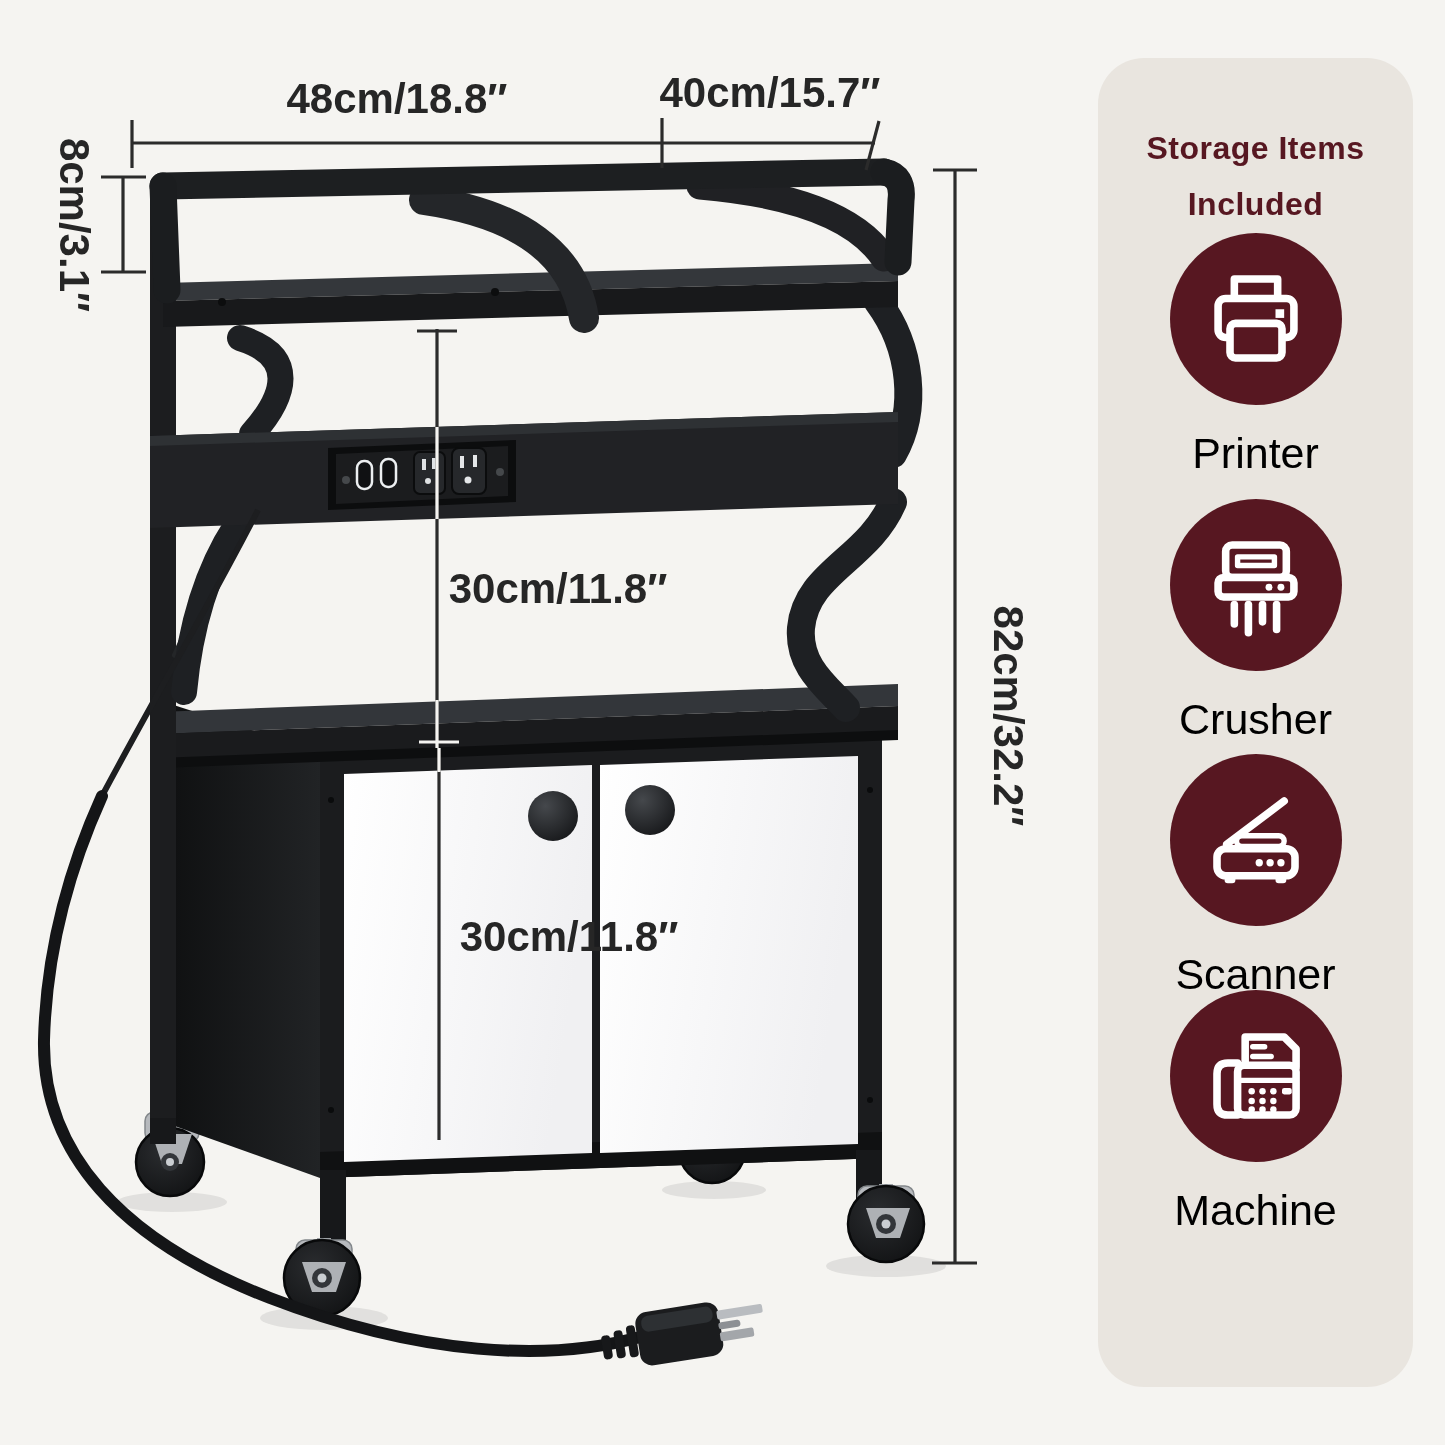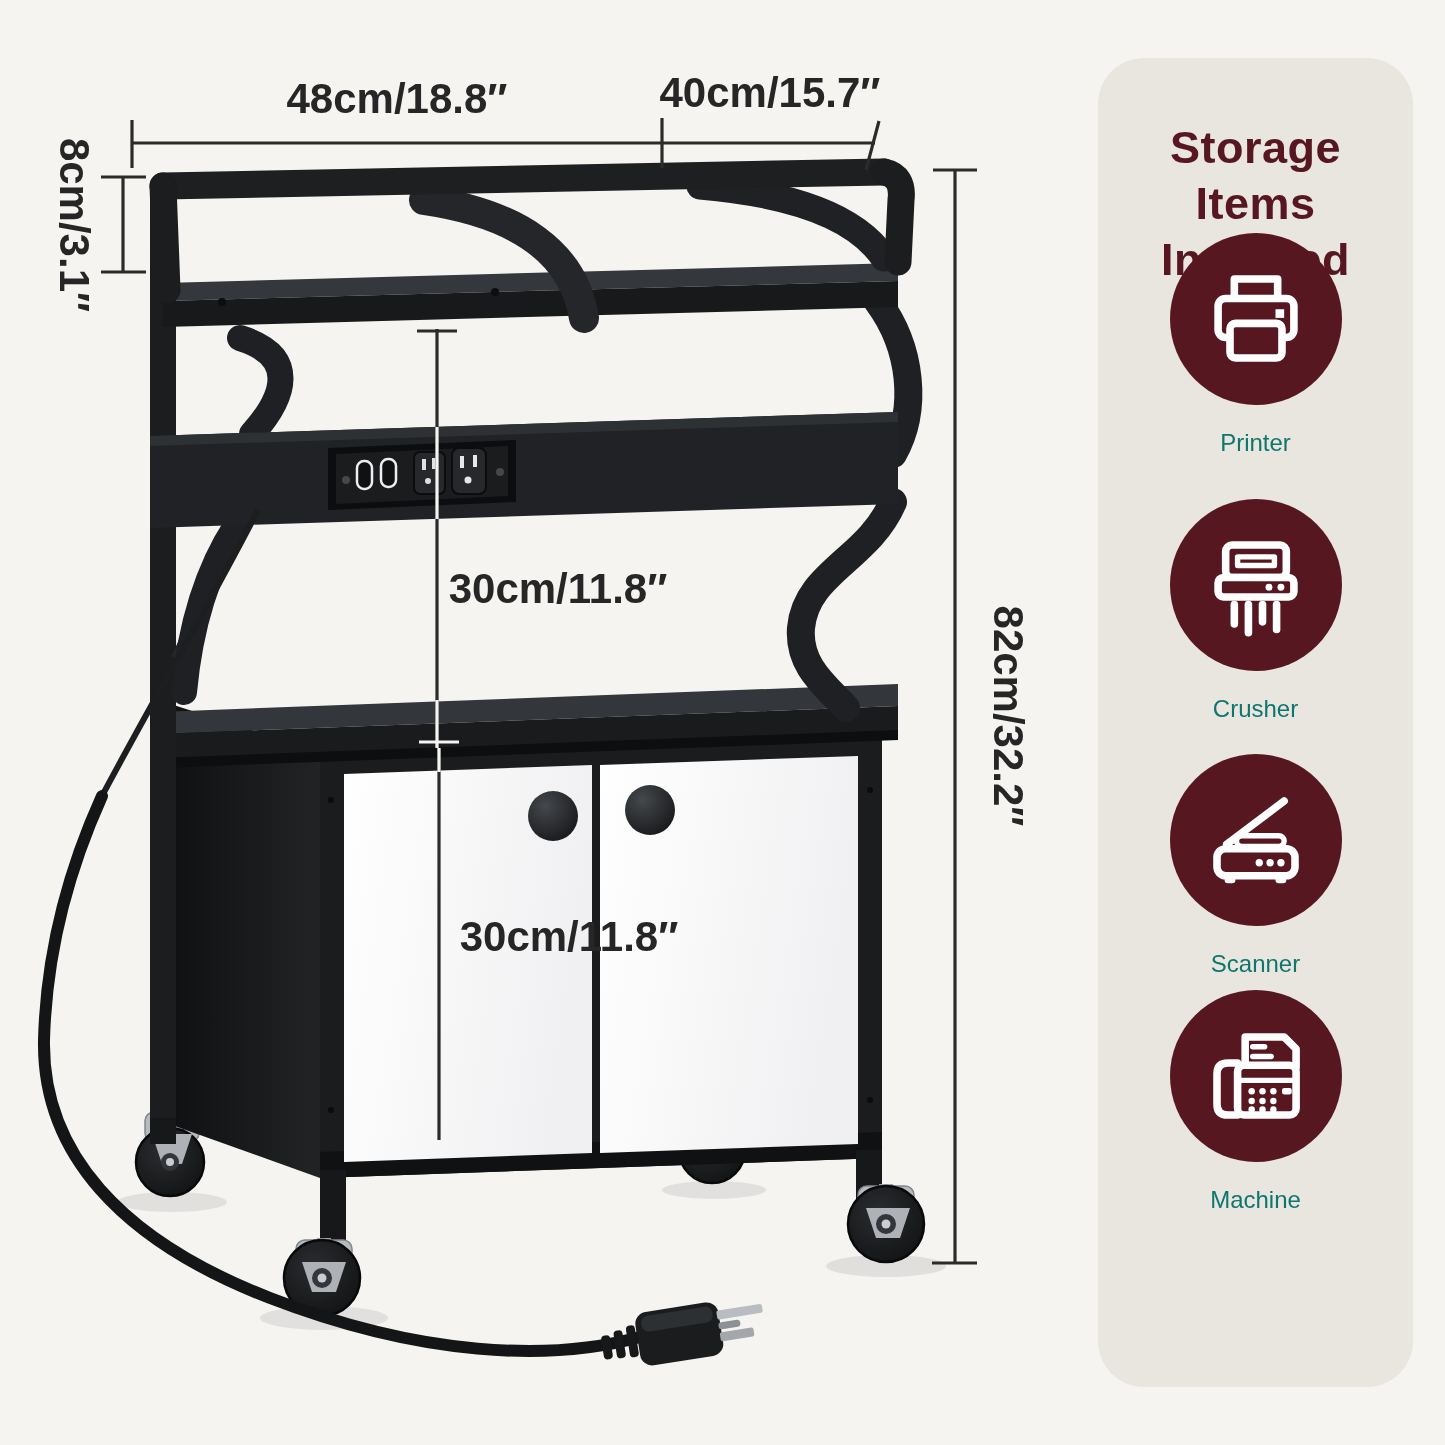--- a/index.html
+++ b/index.html
@@ -13,30 +13,30 @@
   svg text{font-family:"Liberation Sans", sans-serif;}
   .dim-text{font-size:42px;font-weight:bold;fill:#262626;}
 
   
   .panel{
     position:absolute;left:1098px;top:58px;width:315px;height:1329px;
     background:#e9e5df;border-radius:46px;
   }
   .panel-title{
     margin:62px 6px 0 6px;text-align:center;
-    font-size:45px;line-height:56px;font-weight:bold;color:#571721;
+    font-size:32px;line-height:56px;font-weight:bold;color:#571721;
     letter-spacing:.5px;
   }
   .item{position:absolute;left:0;width:100%;display:flex;flex-direction:column;align-items:center;}
   .item-0{top:175px;} .item-1{top:441px;} .item-2{top:696px;} .item-3{top:932px;}
   .circle{
     width:172px;height:172px;border-radius:50%;background:#571721;
     display:flex;align-items:center;justify-content:center;
   }
-  .item-label{margin-top:24px;font-size:24px;color:#0f766e;}
+  .item-label{margin-top:24px;font-size:43px;color:#000000;}
   .icon-svg{width:104px;height:104px;}
   .icon-svg *{vector-effect:none;}
 </style>
 </head>
 <body>
 
 <div class="stage">
 
   <svg class="cart" width="1060" height="1445" viewBox="0 0 1060 1445">
     <defs>

